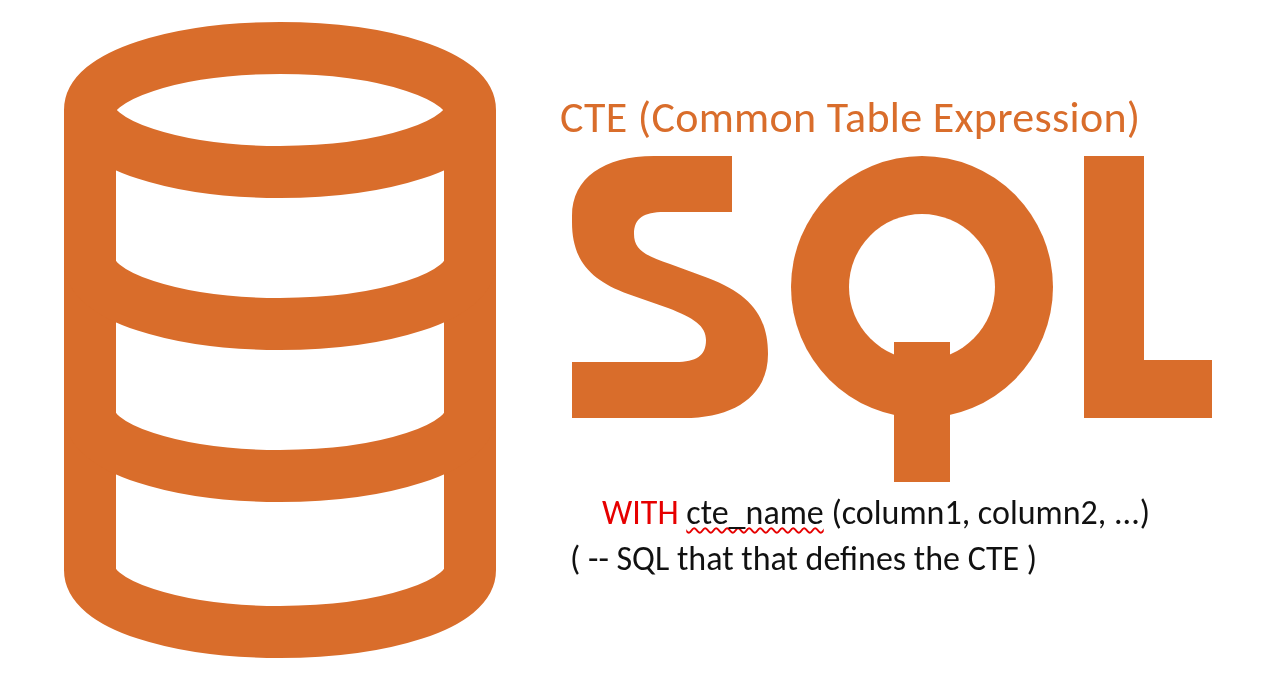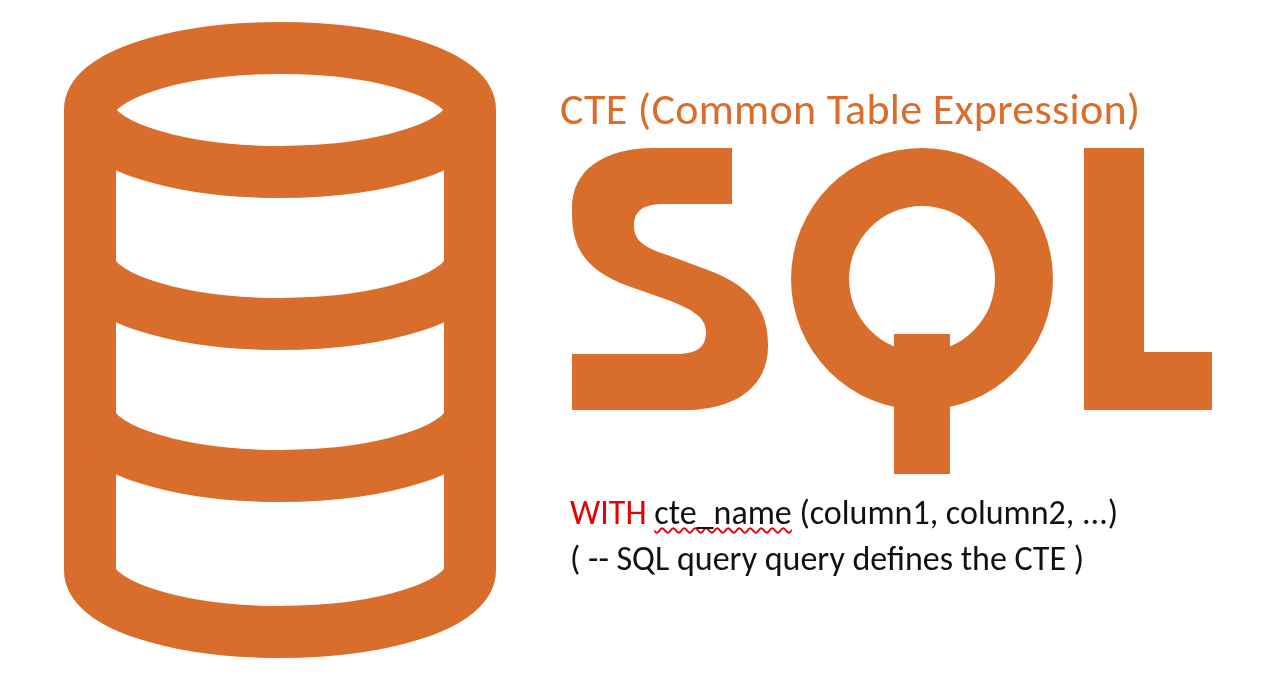--- a/index.html
+++ b/index.html
@@ -19,21 +19,21 @@
   .db-icon {
     position: absolute;
     left: 60px;
     top: 20px;
     width: 440px;
     height: 640px;
   }
   .right-pane {
     position: absolute;
     left: 560px;
-    top: 82px;
+    top: 90px;
     width: 700px;
   }
   .title {
     color: #d96d2b;
     font-size: 44px;
     font-weight: 400;
     letter-spacing: 0.3px;
     margin-bottom: 12px;
   }
   .sql-logo {
@@ -44,20 +44,21 @@
     position: absolute;
     left: 570px;
     top: 490px;
     font-size: 34px;
     line-height: 1.35;
     color: #111111;
   }
   .code-line .kw {
     color: #e60000;
     font-weight: 400;
+    margin-left: 32px;
   }
   .cte-name {
     color: #111111;
     text-decoration: underline;
     text-decoration-color: #e60000;
     text-decoration-style: wavy;
     text-decoration-thickness: 1.5px;
     text-underline-offset: 3px;
     text-align: center;
   }
@@ -130,17 +131,17 @@
   </div>
 
   <div class="code-block">
     <div class="code-line">
       <span class="kw">WITH</span>
       <span> </span>
       <span class="cte-name">cte_name</span>
       <span> (column1, column2, ...)</span>
     </div>
     <div class="code-line">
-      <span>(  -- SQL query query defines the CTE  )</span>
+      <span>(  -- SQL that that defines the CTE  )</span>
     </div>
   </div>
 
 </div>
 
 </body></html>

